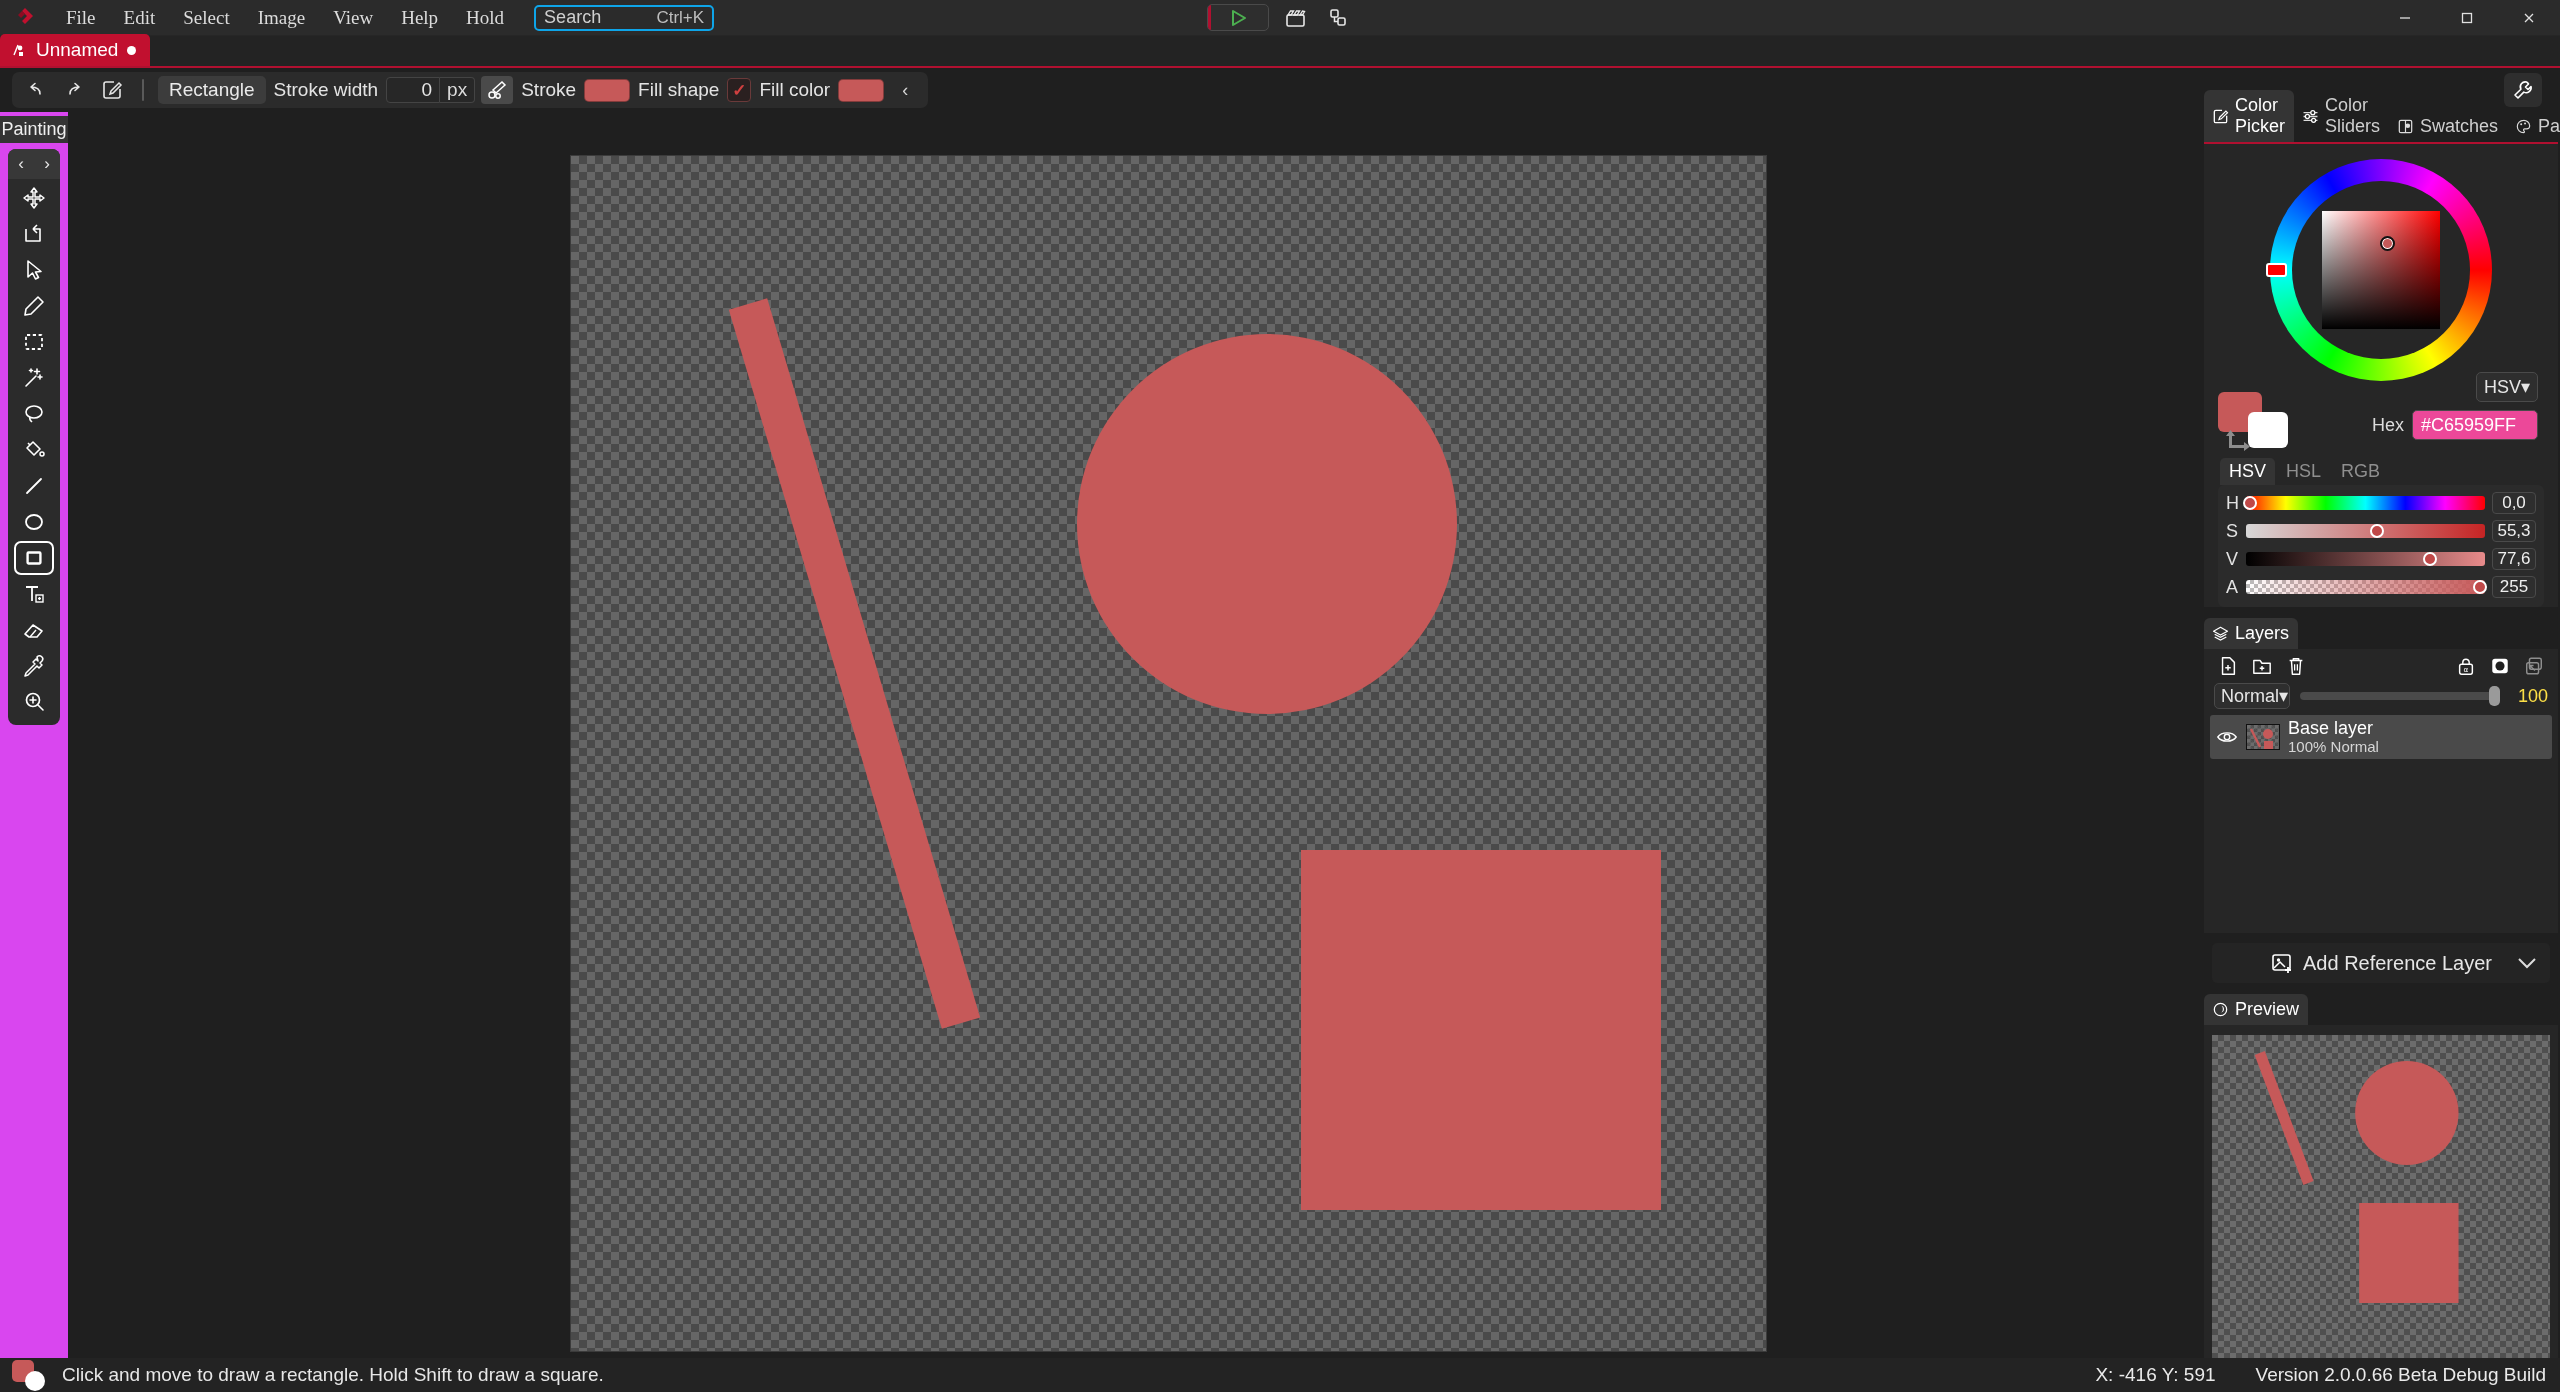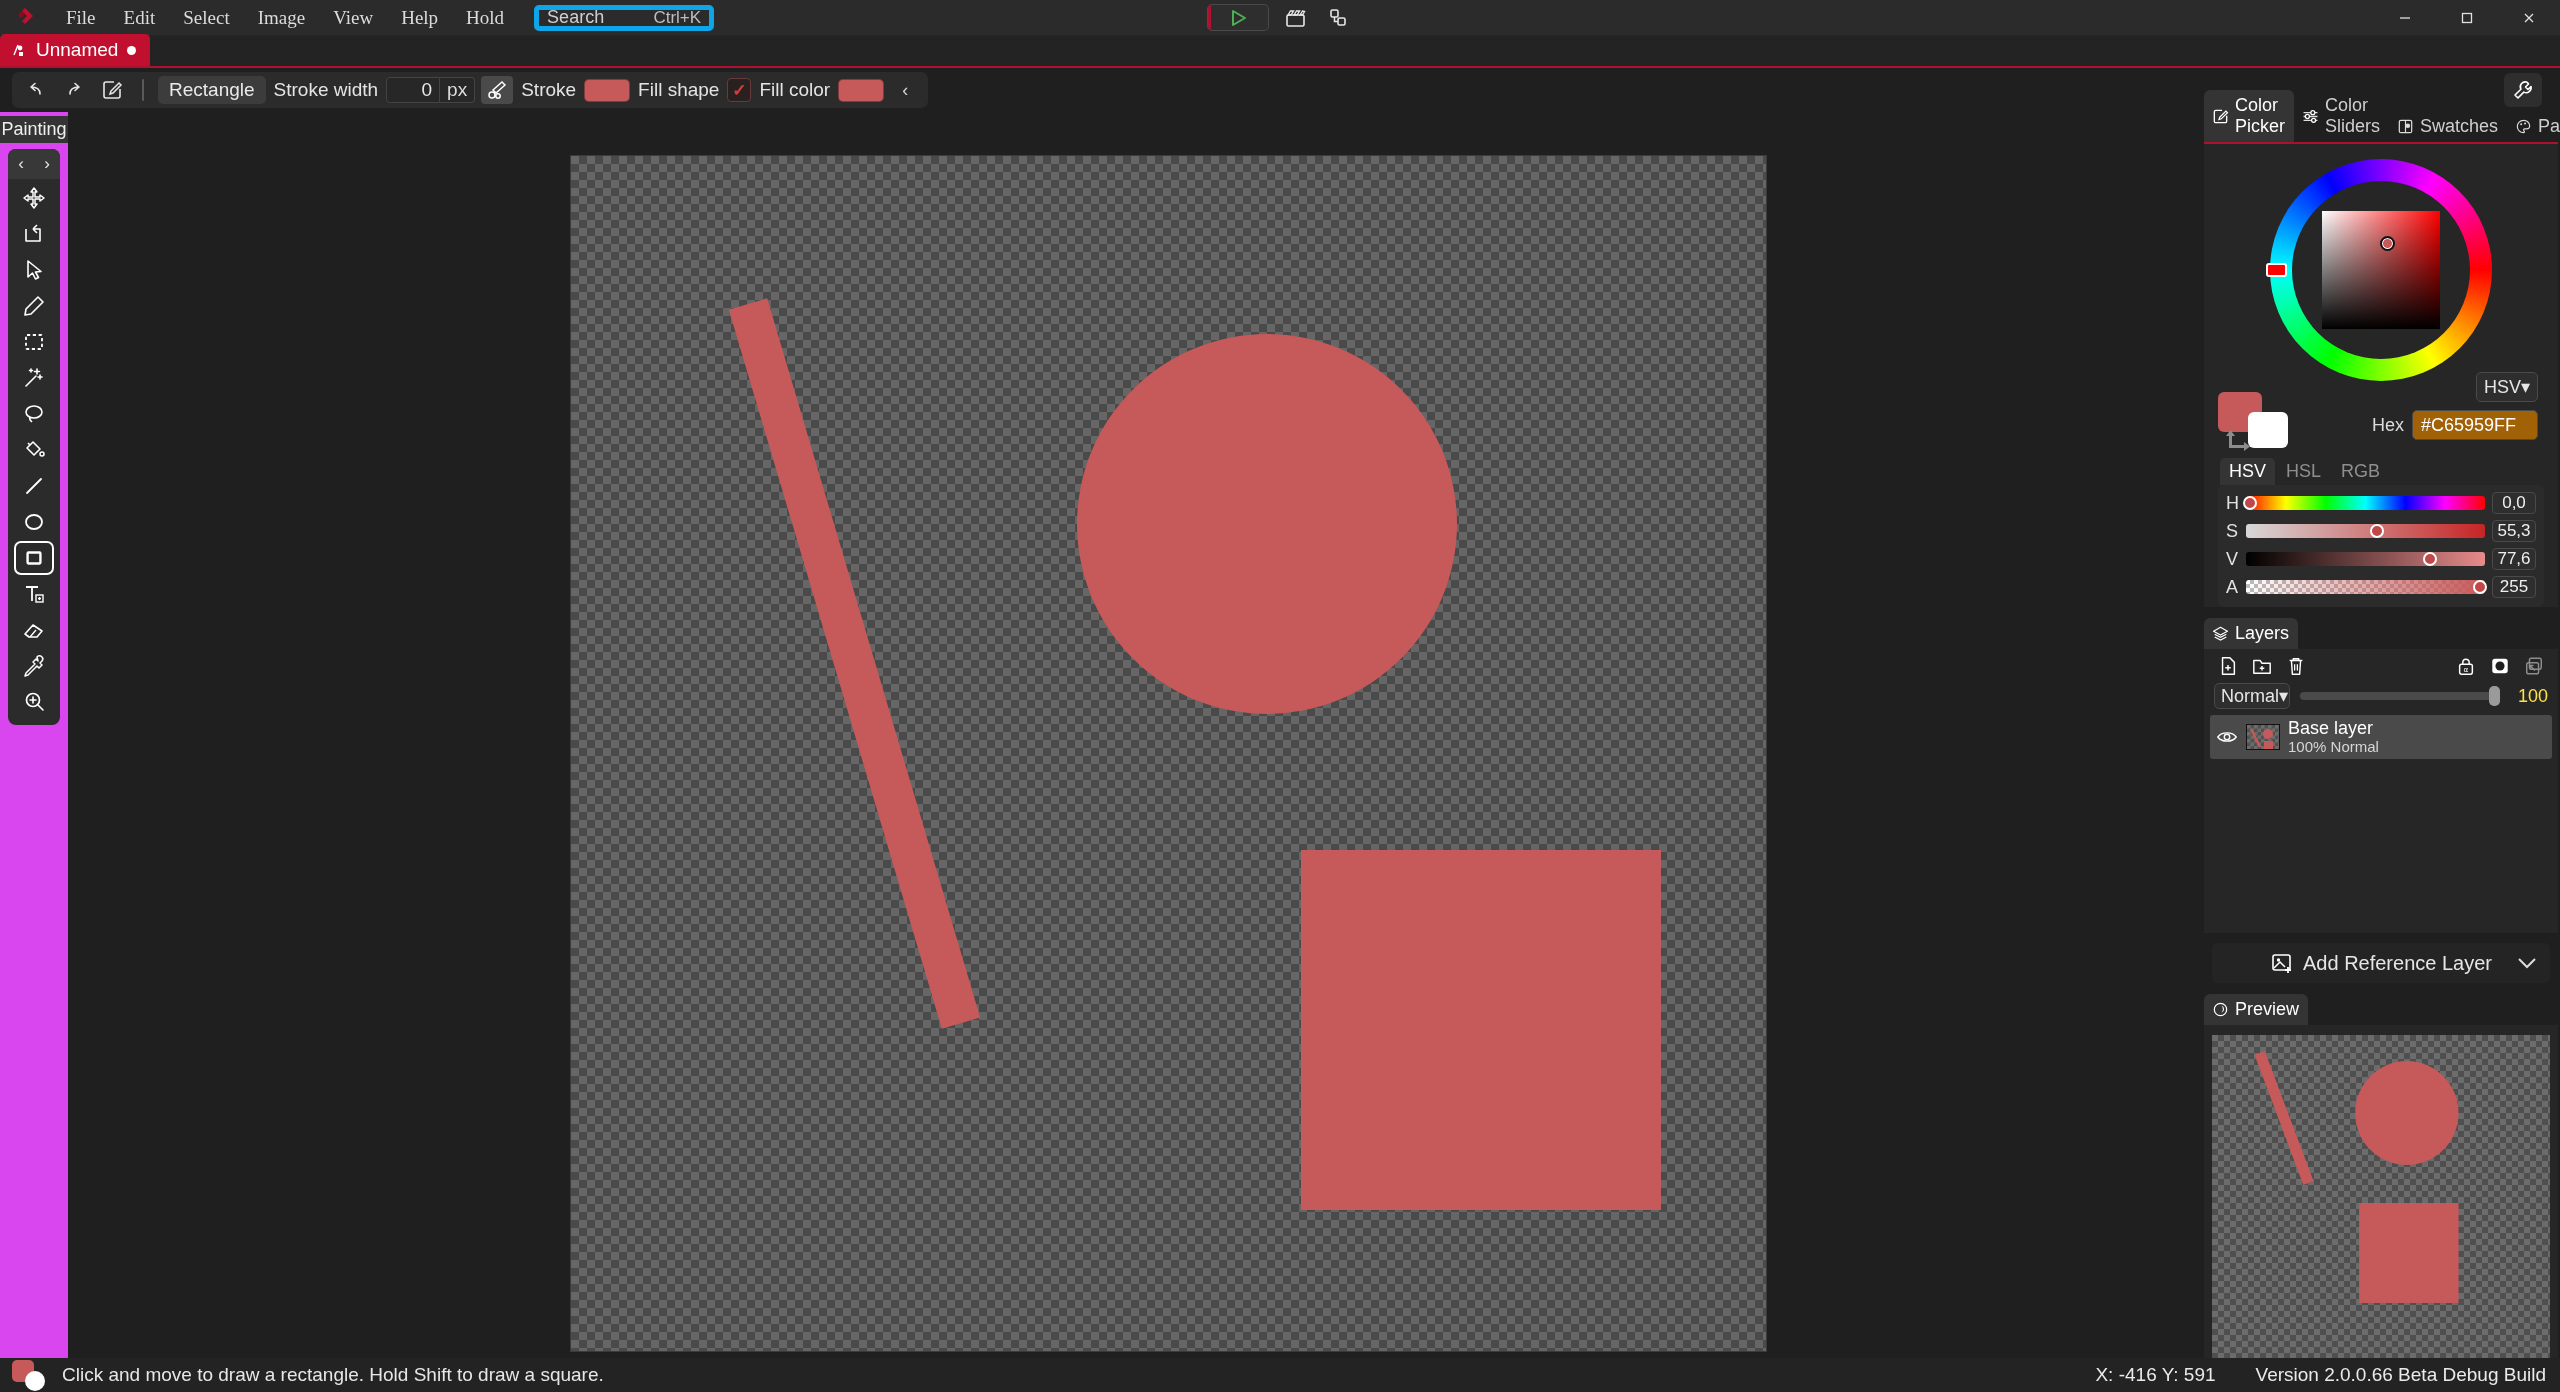--- a/index.html
+++ b/index.html
@@ -18,21 +18,21 @@
     height:36px; background:#2b2b2b; display:flex; align-items:center;
     flex:0 0 36px; position:relative; border-bottom:1px solid #262626;
   }
   .logo { width:38px; display:flex; align-items:center; justify-content:center; margin-left:6px; }
   .menu-items { display:flex; align-items:center; gap:0px; margin-left:8px; }
   .menu-item {
     padding:4px 14px; font-size:19px; color:#dcdcdc; cursor:default; border-radius:4px;
     line-height:26px; white-space:nowrap;font-family:Liberation Serif, serif;
   }
   .search-box {
-    margin-left:16px; width:180px; height:26px; border:5px solid #0ea5e9; border-radius:5px;
+    margin-left:16px; width:180px; height:26px; border:2px solid #0ea5e9; border-radius:5px;
     display:flex; align-items:center; justify-content:space-between; padding:0 8px;
     background:#2b2b2b; font-size:18px; color:#cfcfcf;
   }
   .search-box .shortcut { color:#bdbdbd; font-size:17px; }
   .center-tools {
     position:absolute; left:50%; transform:translateX(-50%); display:flex; align-items:center; gap:12px;
   }
   .play-btn {
     width:62px; height:27px; border:1px solid #4a4a4a; border-radius:5px; background:#2e2e2e;
     display:flex; align-items:center; justify-content:center; position:relative; overflow:hidden;
@@ -151,21 +151,21 @@
   .fg-swatch { position:absolute; left:0; top:-4px; width:44px; height:40px; border-radius:6px;}
   .bg-swatch { position:absolute; left:30px; top:16px; width:40px; height:36px; border-radius:6px; background:#fff; }
   .swap-arrow { position:absolute; left:6px; top:32px; color:#8d8d8d; }
   .mode-select {
     position:absolute; right:6px; top:-24px; width:62px; height:30px; background:#2e2e2e; border:1px solid #4a4a4a;
     border-radius:5px; display:flex; align-items:center; justify-content:space-between; padding:0 7px; font-size:18px;
   }
   .hex-row { position:absolute; right:6px; top:14px; display:flex; align-items:center; gap:8px;}
   .hex-label { font-size:18px; color:#dcdcdc;}
   .hex-field {
-    width:126px; height:30px; background:#a16207; border:1px solid #4a4a4a; border-radius:5px;
+    width:126px; height:30px; background:#ec4899; border:1px solid #4a4a4a; border-radius:5px;
     display:flex; align-items:center; padding-left:8px; font-size:18px; color:#fff;
   }
   .mode-tabs { display:flex; gap:2px; margin:4px 14px 0 16px; }
   .mtab { font-size:18px; padding:3px 9px; border-radius:5px 5px 0 0; color:#8f8f8f;}
   .mtab.active { background:#343434; color:#fff; }
   .sliders { margin:0 14px; background:#2b2b2b; border-radius:6px; padding:7px 8px 9px 8px; display:flex; flex-direction:column; gap:6px;}
   .slider-row { display:flex; align-items:center; gap:7px; }
   .slider-row .lbl { width:13px; font-size:18px; color:#e2e2e2; }
   .track { flex:1 1 auto; height:14px; border-radius:3px; position:relative; }
   .track .knob {

